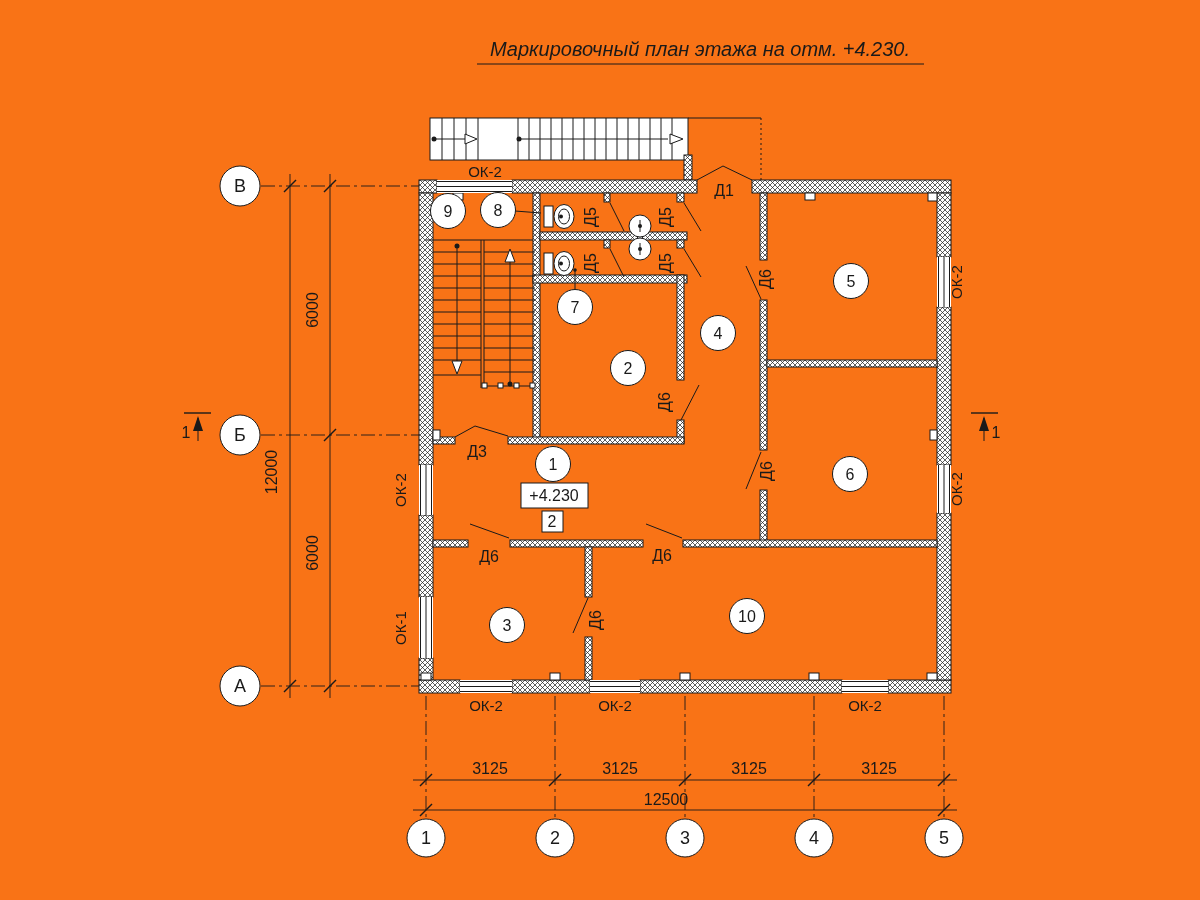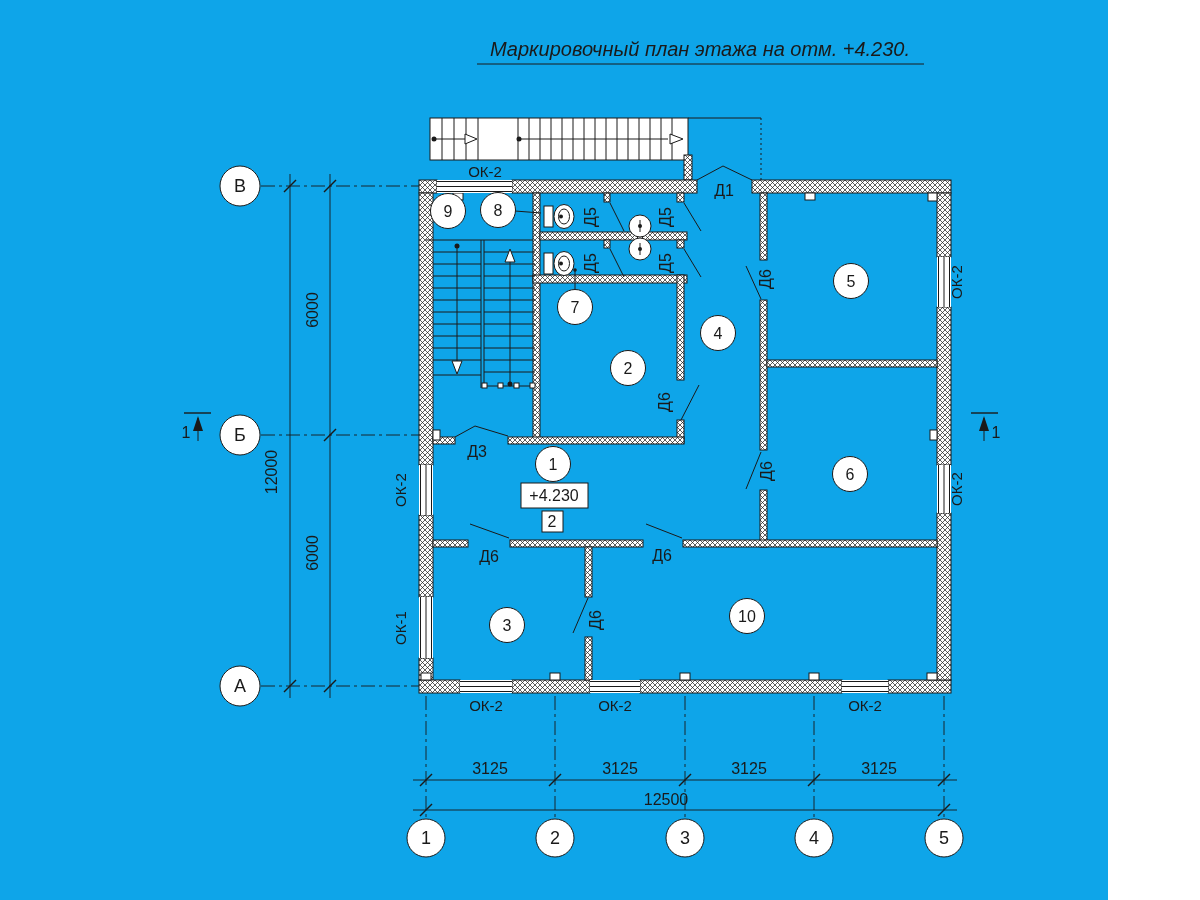--- a/index.html
+++ b/index.html
@@ -1,16 +1,16 @@
 <!DOCTYPE html>
 <html><head>
 <meta charset="utf-8">
 <style>
   html,body{margin:0;padding:0;background:#fff;}
-  .page{position:relative;width:1108px;height:900px;background:#0ea5e9;overflow:hidden;
+  .page{position:relative;width:1200px;height:900px;background:#f97316;overflow:hidden;
         font-family:"Liberation Sans","DejaVu Sans",sans-serif;}
   svg text{fill:#1a1a1a;font-family:"Liberation Sans","DejaVu Sans",sans-serif;}
   .wall{fill:url(#hatch);stroke:#1a1a1a;stroke-width:1;}
   .thin{stroke:#1a1a1a;stroke-width:1;fill:none;}
   .thin2{stroke:#1a1a1a;stroke-width:1.4;fill:none;}
   .white{fill:#fff;stroke:#1a1a1a;stroke-width:1;}
   .whitenb{fill:#fff;stroke:none;}
   .axis{stroke:#1a1a1a;stroke-width:0.9;fill:none;stroke-dasharray:14 4 3 4;}
   .dim{stroke:#1a1a1a;stroke-width:0.9;fill:none;}
   .tick{stroke:#1a1a1a;stroke-width:1.4;}

